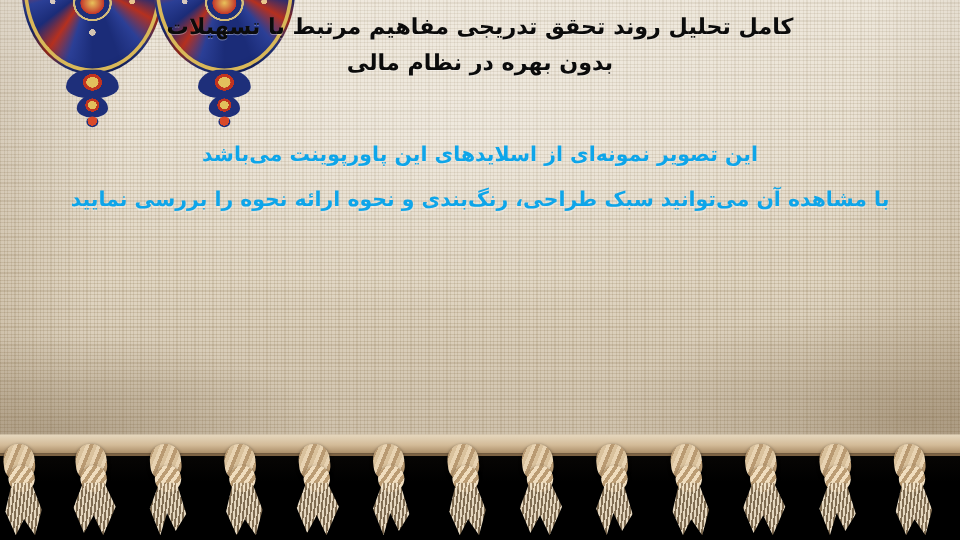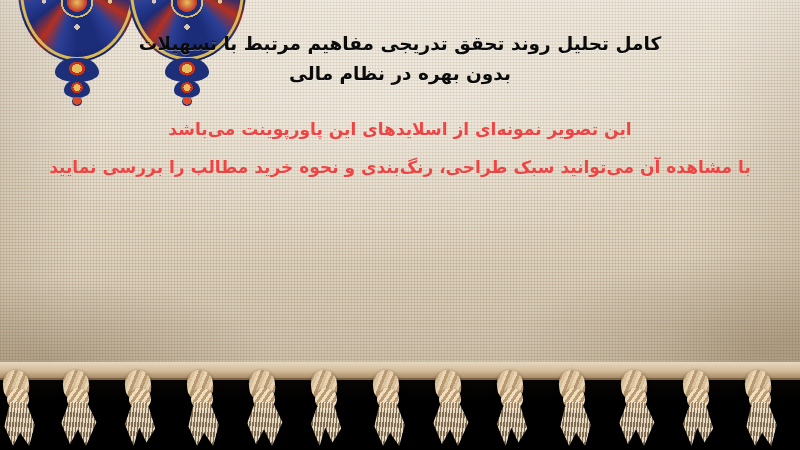--- a/index.html
+++ b/index.html
@@ -120,24 +120,24 @@
     direction:rtl;text-align:center;
   }
   .title-line{
     color:#0b0b0b;
     font-weight:700;
     font-size:18.5px;
     line-height:30px;
     letter-spacing:0px;
     text-shadow:0 1px 0 rgba(255,255,255,.35);
   }
-  #title{position:absolute;left:0;right:0;top:8px;margin-top:21px;}
+  #title{position:absolute;left:0;right:0;top:8px;}
   #body{position:absolute;left:0;right:0;top:110px;}
   .body-line{
-    color:#ef4444;
+    color:#0ea5e9;
     font-weight:700;
     font-size:17px;
     line-height:38px;
     text-shadow:0 1px 0 rgba(255,255,255,.30);
   }
 </style>
 </head>
 <body>
 
 <div id="slide">
@@ -161,21 +161,21 @@
     <div class="pendant pend3"></div>
   </div>
 
   <div id="textlayer">
     <div id="title">
       <div class="title-line">کامل تحلیل روند تحقق تدریجی مفاهیم مرتبط با تسهیلات</div>
       <div class="title-line">بدون بهره در نظام مالی</div>
     </div>
     <div id="body">
       <div class="body-line">این تصویر نمونه‌ای از اسلایدهای این پاورپوینت می‌باشد</div>
-      <div class="body-line">با مشاهده آن می‌توانید سبک طراحی، رنگ‌بندی و نحوه خرید مطالب را بررسی نمایید</div>
+      <div class="body-line">با مشاهده آن می‌توانید سبک طراحی، رنگ‌بندی و نحوه ارائه نحوه را بررسی نمایید</div>
     </div>
   </div>
 
   <div id="darkband"></div>
   <div id="selvage2"></div>
 
   <div class="fringe-wrap">
     <div class="tassel" style="left:-8px">
         <div class="knot"></div>
         <div class="knot2"></div>

